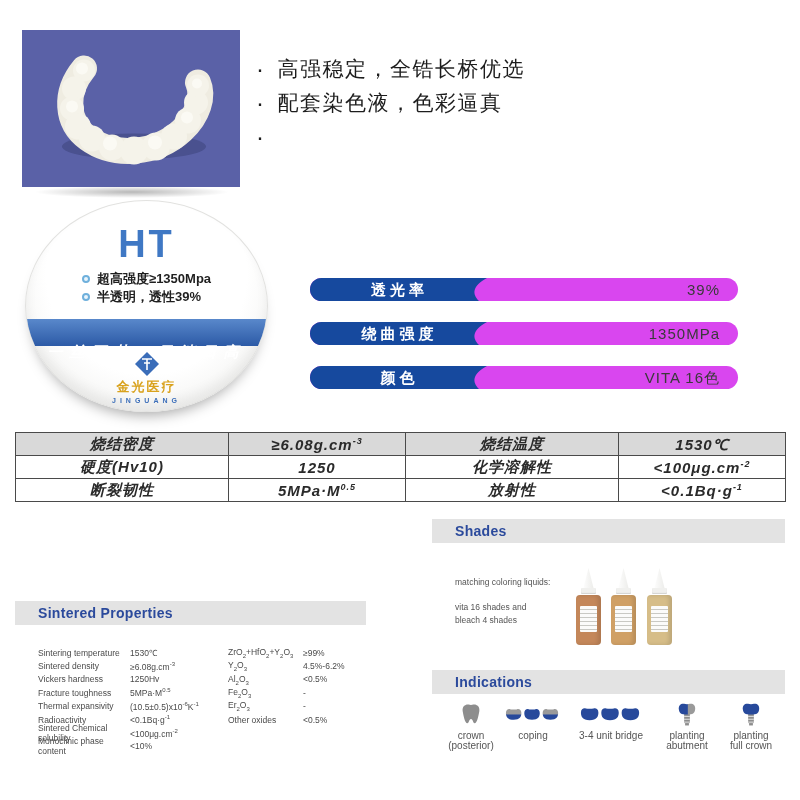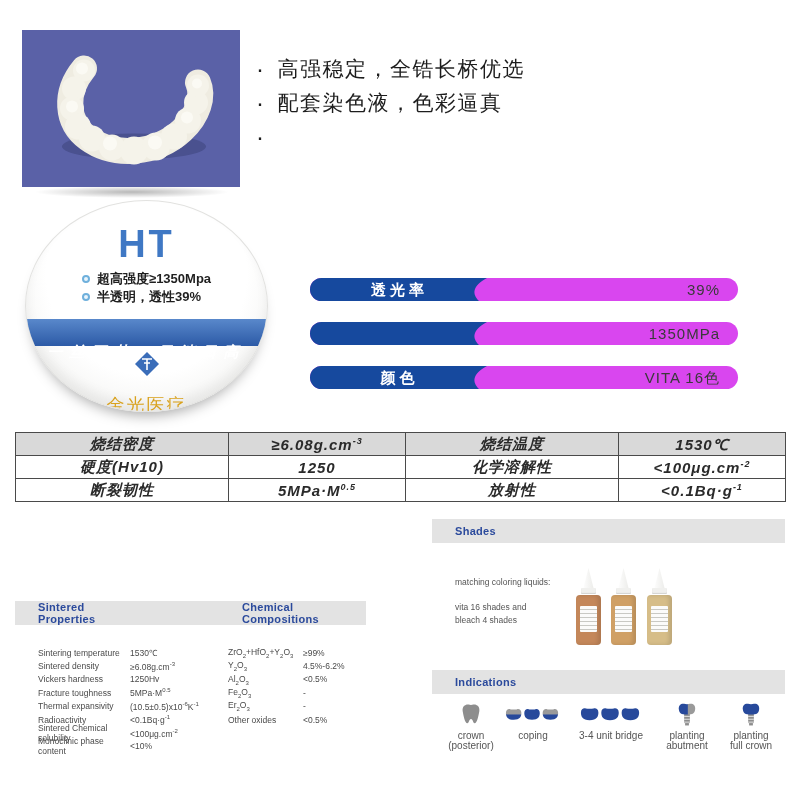--- a/index.html
+++ b/index.html
@@ -28,22 +28,22 @@
     color: #1f1f1f; line-height: 18px; }
   .ring { width: 8px; height: 8px; border-radius: 50%; border: 2px solid #6fb0dc;
     background: #eaf5fc; margin-right: 7px; flex: 0 0 auto; }
   .disc-banner { position: absolute; left: 0; right: 0; top: 118px; height: 27px;
     background: linear-gradient(to bottom, #5988cb, #2c5aa6); display: flex;
     align-items: center; justify-content: center; }
   .disc-banner span { color: #fff; font-family: "DejaVu Serif", serif; font-style: italic;
     font-weight: bold; font-size: 15px; letter-spacing: 7px; white-space: pre; margin-top: 40px; }
   .disc-logo { position: absolute; left: 0; right: 0; top: 150px; text-align: center; }
   .logo-diamond { display: block; margin: 0 auto; }
-  .brand-cn { font-size: 18px; font-weight: normal; color: #d9a21d; letter-spacing: 2px;
-    margin-top: 16px; }
+  .brand-cn { font-size: 13px; font-weight: bold; color: #d9a21d; letter-spacing: 2px;
+    margin-top: 1px; }
   .brand-en { font-size: 7px; font-weight: bold; color: #3a6db9; letter-spacing: 4px;
     margin-top: 1px; }
 
   
   .stat-bar { position: absolute; left: 310px; width: 428px; height: 23px;
     background: #d946ef; border-radius: 12px; }
   .stat-bar .blue-shape { position: absolute; left: 0; top: 0; }
   .stat-label { position: absolute; left: 12px; top: 0; width: 155px; height: 23px;
     line-height: 23px; text-align: center; color: #fff; font-size: 15px; font-weight: bold;
     letter-spacing: 4px; }
@@ -56,21 +56,21 @@
     border-collapse: collapse; table-layout: fixed; }
   .spec-table td { border: 1px solid #4a4a4a; height: 23px; text-align: center;
     font-size: 15px; color: #2a2a2a; font-weight: bold; letter-spacing: 1px; font-style: italic; }
   .spec-table tr:first-child td { background: #d9d9d9; }
   .spec-table sup { font-size: 9px; }
   .c1 { width: 213px; } .c2 { width: 177px; } .c3 { width: 213px; } .c4 { width: 167px; }
 
   
   .band { position: absolute; height: 24px; background: #e3e3e3; display: flex;
     align-items: center; }
-  .band .hdr { font-size: 11px; font-weight: bold; color: #2b4a9c; letter-spacing: .3px; }
+  .band .hdr { font-size: 14px; font-weight: bold; color: #2b4a9c; letter-spacing: .3px; }
   .band-left { left: 15px; top: 601px; width: 351px; }
   .band-left .hdr1 { margin-left: 23px; }
   .band-left .hdr2 { margin-left: 103px; }
   .band-shades { left: 432px; top: 519px; width: 353px; padding-left: 23px; }
   .band-indications { left: 432px; top: 670px; width: 353px; padding-left: 23px; }
 
   
   .props { position: absolute; top: 646px; }
   .props-physical { left: 38px; width: 185px; }
   .props-chemical { left: 228px; width: 170px; }
@@ -187,20 +187,21 @@
   <svg class="blue-shape" width="190" height="23" viewBox="0 0 190 23">
     <path d="M11.5 0 H177 C162 8 162 16 169 23 H11.5 A11.5 11.5 0 0 1 11.5 0 Z" fill="#16499e"></path>
   </svg>
   <span class="stat-label">透光率</span>
   <span class="stat-value">39%</span>
 </div>
 <div class="stat-bar" style="top:322px">
   <svg class="blue-shape" width="190" height="23" viewBox="0 0 190 23">
     <path d="M11.5 0 H177 C162 8 162 16 169 23 H11.5 A11.5 11.5 0 0 1 11.5 0 Z" fill="#16499e"></path>
   </svg>
+  <span class="stat-label">绕曲强度</span>
   <span class="stat-value">1350MPa</span>
 </div>
 <div class="stat-bar" style="top:366px">
   <svg class="blue-shape" width="190" height="23" viewBox="0 0 190 23">
     <path d="M11.5 0 H177 C162 8 162 16 169 23 H11.5 A11.5 11.5 0 0 1 11.5 0 Z" fill="#16499e"></path>
   </svg>
   <span class="stat-label">颜色</span>
   <span class="stat-value">VITA 16色</span>
 </div>
 
@@ -222,21 +223,20 @@
     <td>断裂韧性</td>
     <td>5MPa·M<sup>0.5</sup></td>
     <td>放射性</td>
     <td>&lt;0.1Bq·g<sup>-1</sup></td>
   </tr>
 </tbody>
   </table>
 
 <div class="band band-left">
   <span class="hdr hdr1">Sintered Properties</span>
-  <span class="hdr hdr2">Chemical Compositions</span>
 </div>
 
 <div class="props props-physical">
   <div class="prow">
       <span class="pl">Sintering temperature</span>
       <span class="pv">1530℃</span>
     </div>
   <div class="prow">
       <span class="pl">Sintered density</span>
       <span class="pv">≥6.08g.cm<sup>-3</sup></span>

